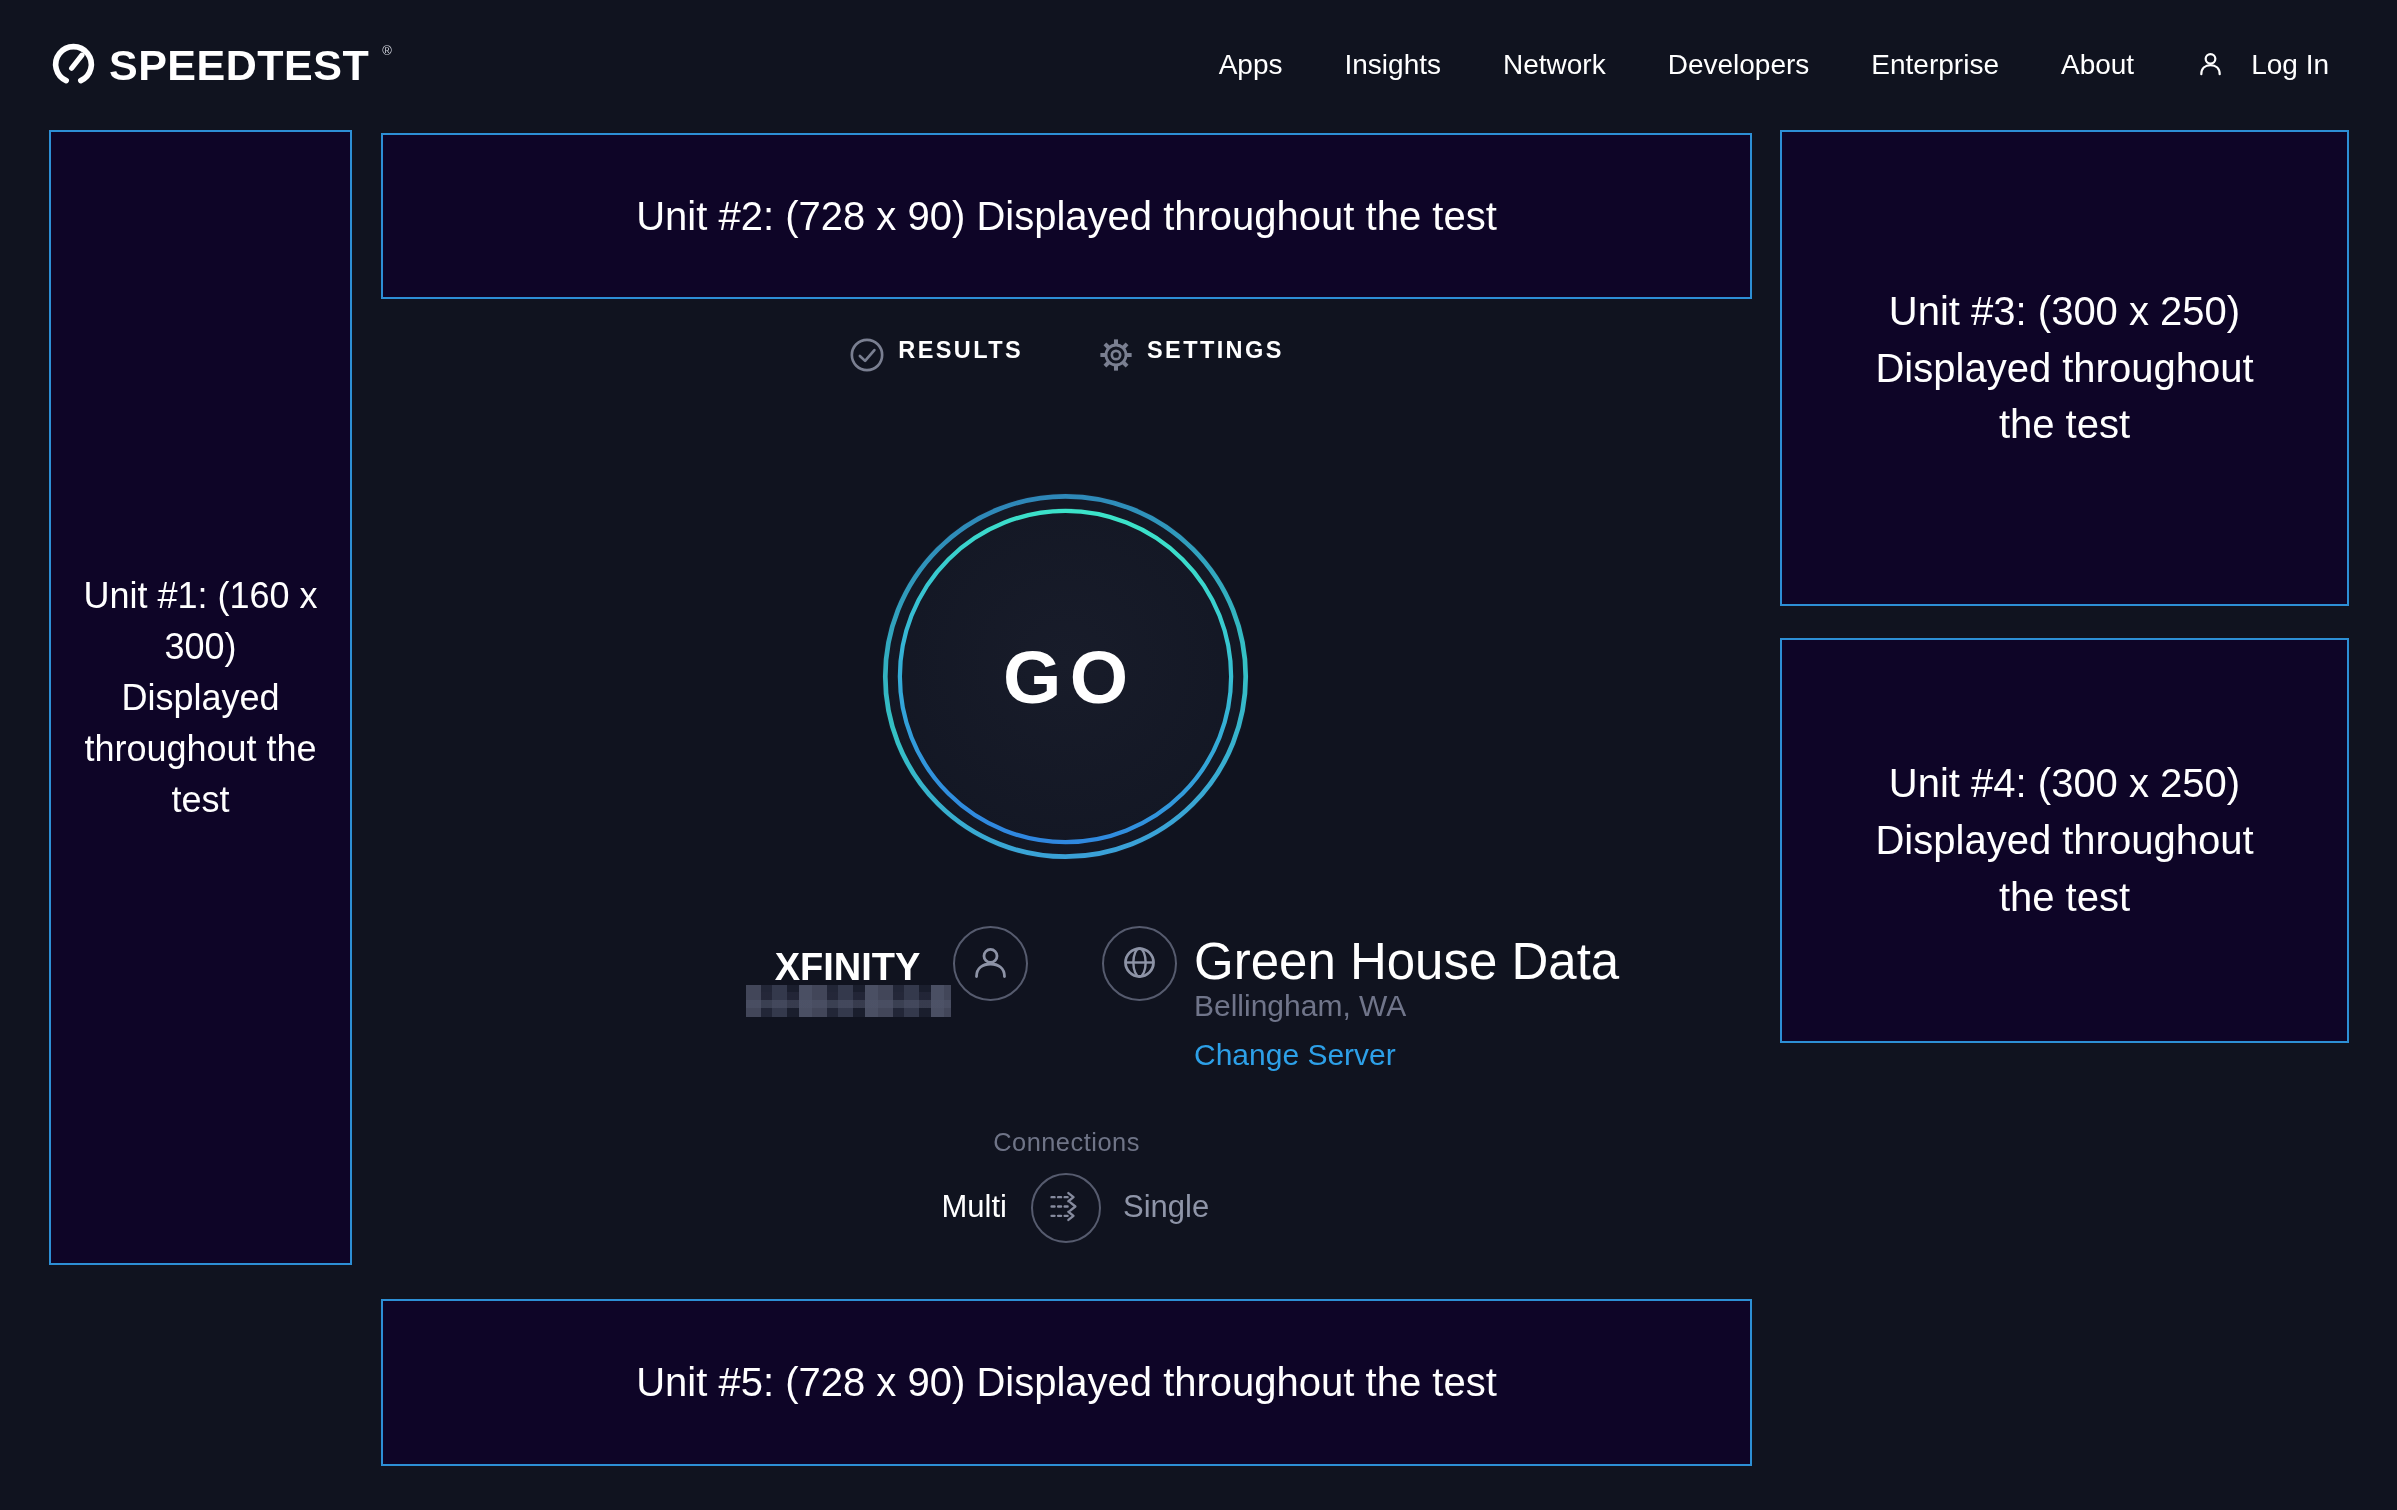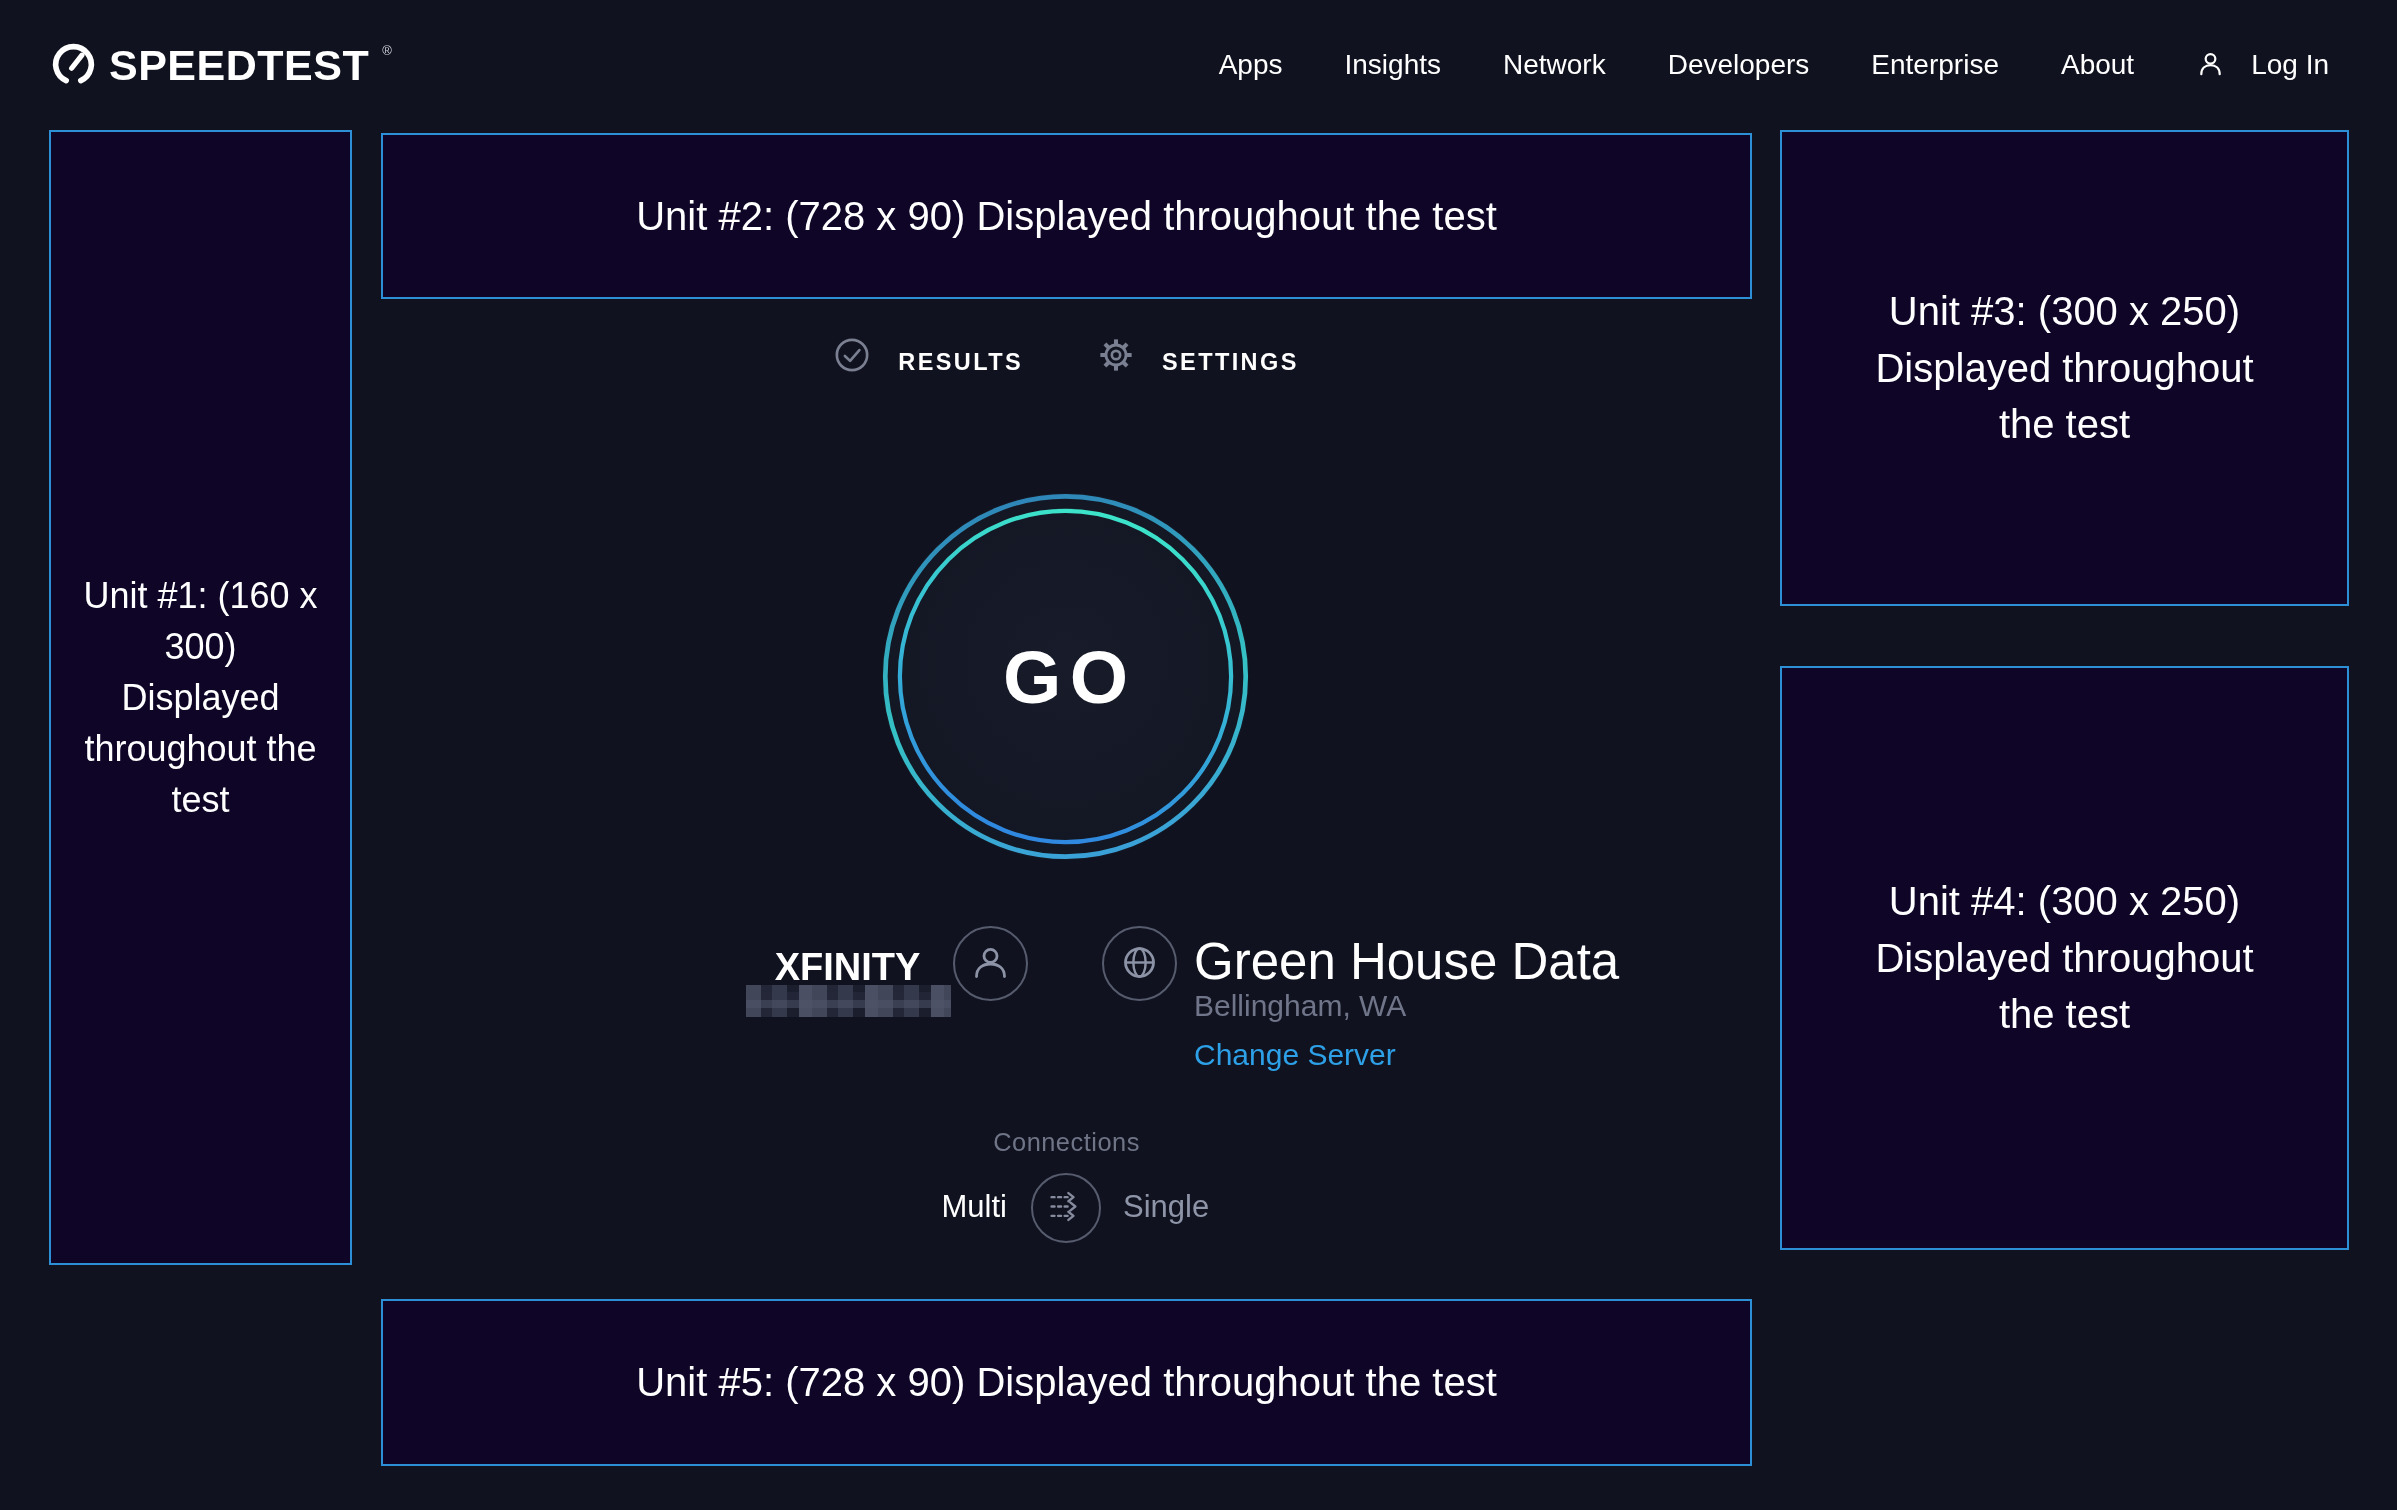--- a/index.html
+++ b/index.html
@@ -33,29 +33,29 @@
     position:absolute;
     background:#0e0527;
     border:2.8px solid #2d8fd5;
     color:#fff;
     display:flex; align-items:center; justify-content:center;
     text-align:center; line-height:1.42; cursor:pointer;
   }
   #ad1 { left:49px;  top:130px;  width:303px;  height:1135px; font-size:36px; padding:0 32px; }
   #ad2 { left:381px; top:133px;  width:1371px; height:166px;  font-size:40px; padding:6px 38px; }
   #ad3 { left:1780px;top:130px;  width:569px;  height:476px;  font-size:40px; padding:0 83px; }
-  #ad4 { left:1780px;top:666px;  width:569px;  height:584px;  font-size:40px; padding:0 83px; }
+  #ad4 { left:1780px;top:638px;  width:569px;  height:405px;  font-size:40px; padding:0 83px; }
   #ad5 { left:381px; top:1299px; width:1371px; height:167px;  font-size:40px; padding:0 38px; }
 
   
   .tabs {
     position:absolute; left:381px; top:337px; width:1371px;
     display:flex; justify-content:center; align-items:center; gap:75px;
   }
-  .tab { display:flex; align-items:flex-end; gap:28px; cursor:pointer; }
+  .tab { display:flex; align-items:flex-start; gap:13px; cursor:pointer; }
   .tab-label { font-size:23.5px; font-weight:700; letter-spacing:2.4px; color:#fff; }
 
   
   .go-wrap {
     position:absolute; left:882px; top:493px; width:367px; height:367px;
     border-radius:50%; cursor:pointer;
     background:radial-gradient(circle at 50% 46%, #181c2a 0%, #131724 72%, #11141f 100%);
   }
   .go-wrap svg { position:absolute; left:0; top:0; }
   .go-label {

